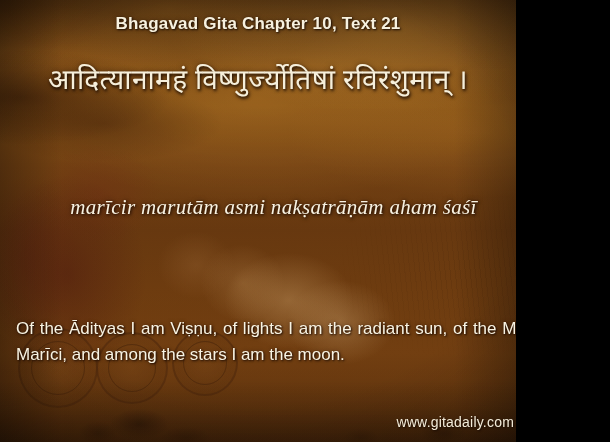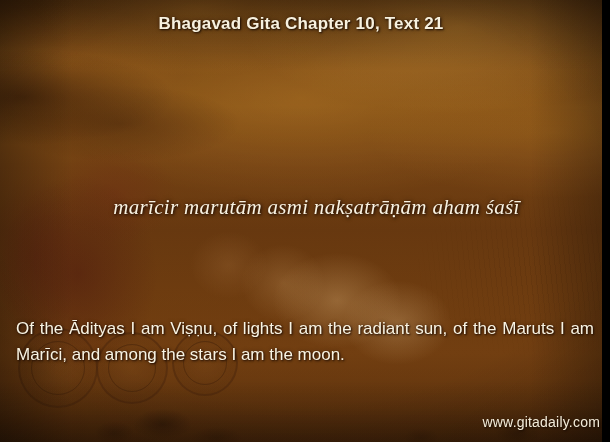--- a/index.html
+++ b/index.html
@@ -7,21 +7,21 @@
     margin: 0;
     padding: 0;
     background: #000;
   }
   body {
     font-family: "Liberation Sans", sans-serif;
   }
 
   .card {
     position: relative;
-    width: 602px;
+    width: 516px;
     height: 442px;
     overflow: hidden;
     background-color: #5e3410;
     user-select: none;
   }
 
   
   .bg-layer {
     position: absolute;
     inset: 0;
@@ -231,20 +231,21 @@
   <div class="bg-layer bg-army"></div>
   <div class="bg-layer bg-foliage"></div>
   <div class="bg-layer bg-wash"></div>
   <div class="bg-layer bg-vignette"></div>
 
   <div class="content">
 
     <div class="title">Bhagavad Gita Chapter 10, Text 21</div>
 
     <div class="sanskrit-block">
+      <div class="sanskrit-line">आदित्यानामहं विष्णुर्ज्योतिषां रविरंशुमान् ।</div>
     </div>
 
     <div class="translit-block">
       <div class="translit-line indent">marīcir marutām asmi nakṣatrāṇām aham śaśī</div>
     </div>
 
     <div class="translation">Of the Ādityas I am Viṣṇu, of lights I am the radiant sun, of the Maruts I am Marīci, and among the stars I am the moon.</div>
 
     <div class="footer-url">www.gitadaily.com</div>
 

